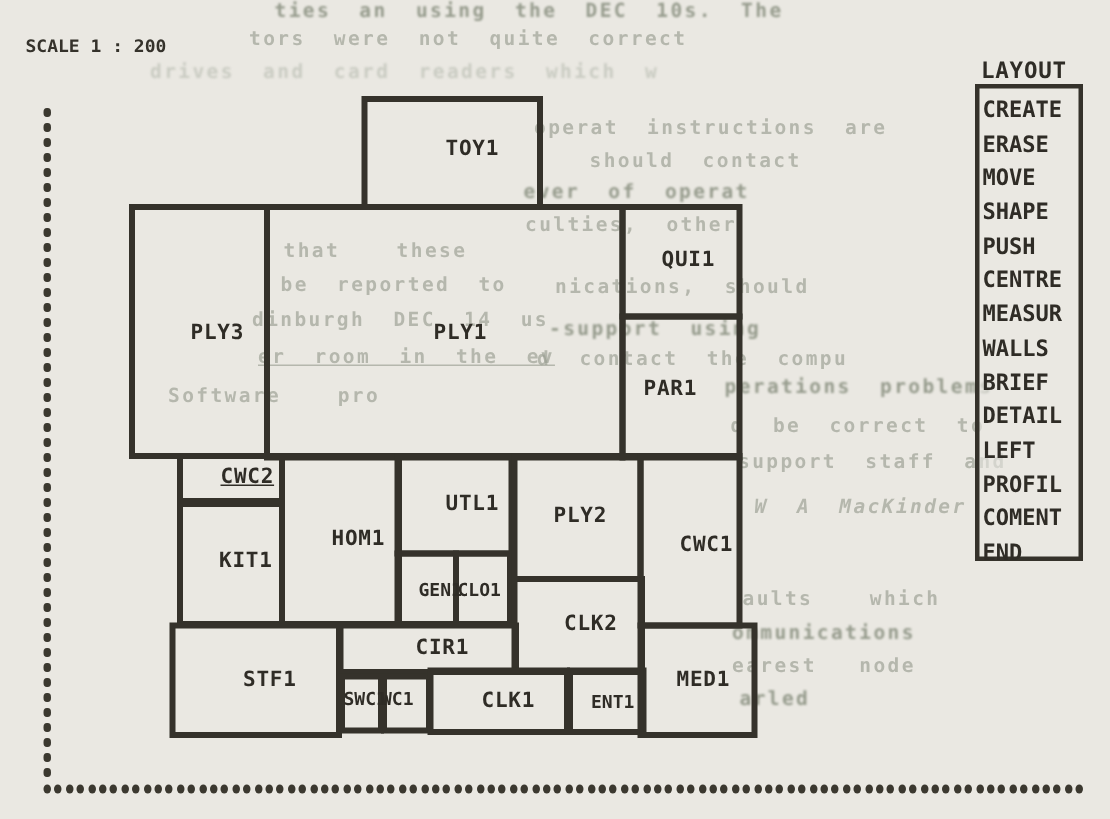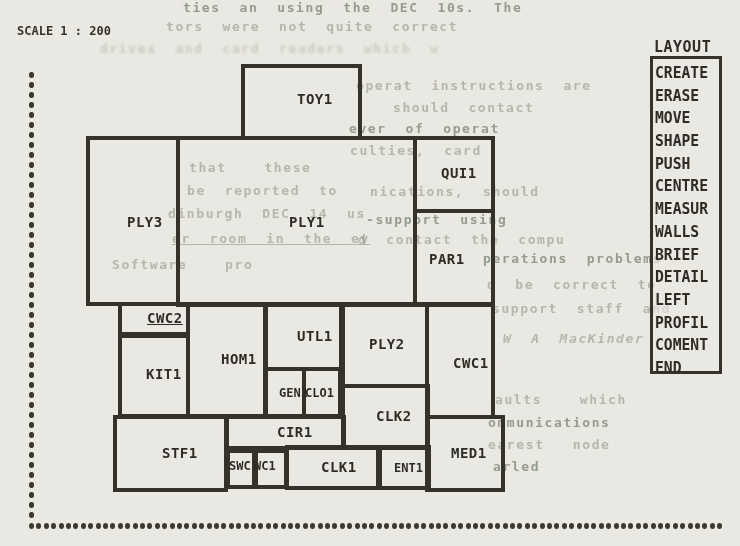--- a/index.html
+++ b/index.html
@@ -61,21 +61,21 @@
 
   <div class="scale-label">SCALE 1 : 200</div>
 
   <div id="bleed-layer">
       <span class="bleed-line bold" style="left: 183px; top: 0px;">ties  an  using  the  DEC  10s.  The</span>
       <span class="bleed-line" style="left: 166px; top: 19px;">tors  were  not  quite  correct</span>
       <span class="bleed-line faint" style="left: 100px; top: 41px;">drives  and  card  readers  which  w</span>
       <span class="bleed-line" style="left: 356px; top: 78px;">operat  instructions  are</span>
       <span class="bleed-line" style="left: 393px; top: 100px;">should  contact</span>
       <span class="bleed-line bold" style="left: 349px; top: 121px;">ever  of  operat</span>
-      <span class="bleed-line" style="left: 350px; top: 143px;">culties,  card</span>
+      <span class="bleed-line" style="left: 350px; top: 143px;">culties,  other</span>
       <span class="bleed-line" style="left: 189px; top: 160px;">that    these</span>
       <span class="bleed-line" style="left: 187px; top: 183px;">be  reported  to</span>
       <span class="bleed-line" style="left: 370px; top: 184px;">nications,  should</span>
       <span class="bleed-line" style="left: 168px; top: 206px;">dinburgh  DEC  14  us</span>
       <span class="bleed-line bold" style="left: 366px; top: 212px;">-support  using</span>
       <span class="bleed-line" style="left: 172px; top: 231px; text-decoration: underline;">er  room  in  the  ev</span>
       <span class="bleed-line" style="left: 358px; top: 232px;">d  contact  the  compu</span>
       <span class="bleed-line" style="left: 112px; top: 257px;">Software    pro</span>
       <span class="bleed-line bold" style="left: 483px; top: 251px;">perations  problems</span>
       <span class="bleed-line" style="left: 487px; top: 277px;">d  be  correct  to</span>

